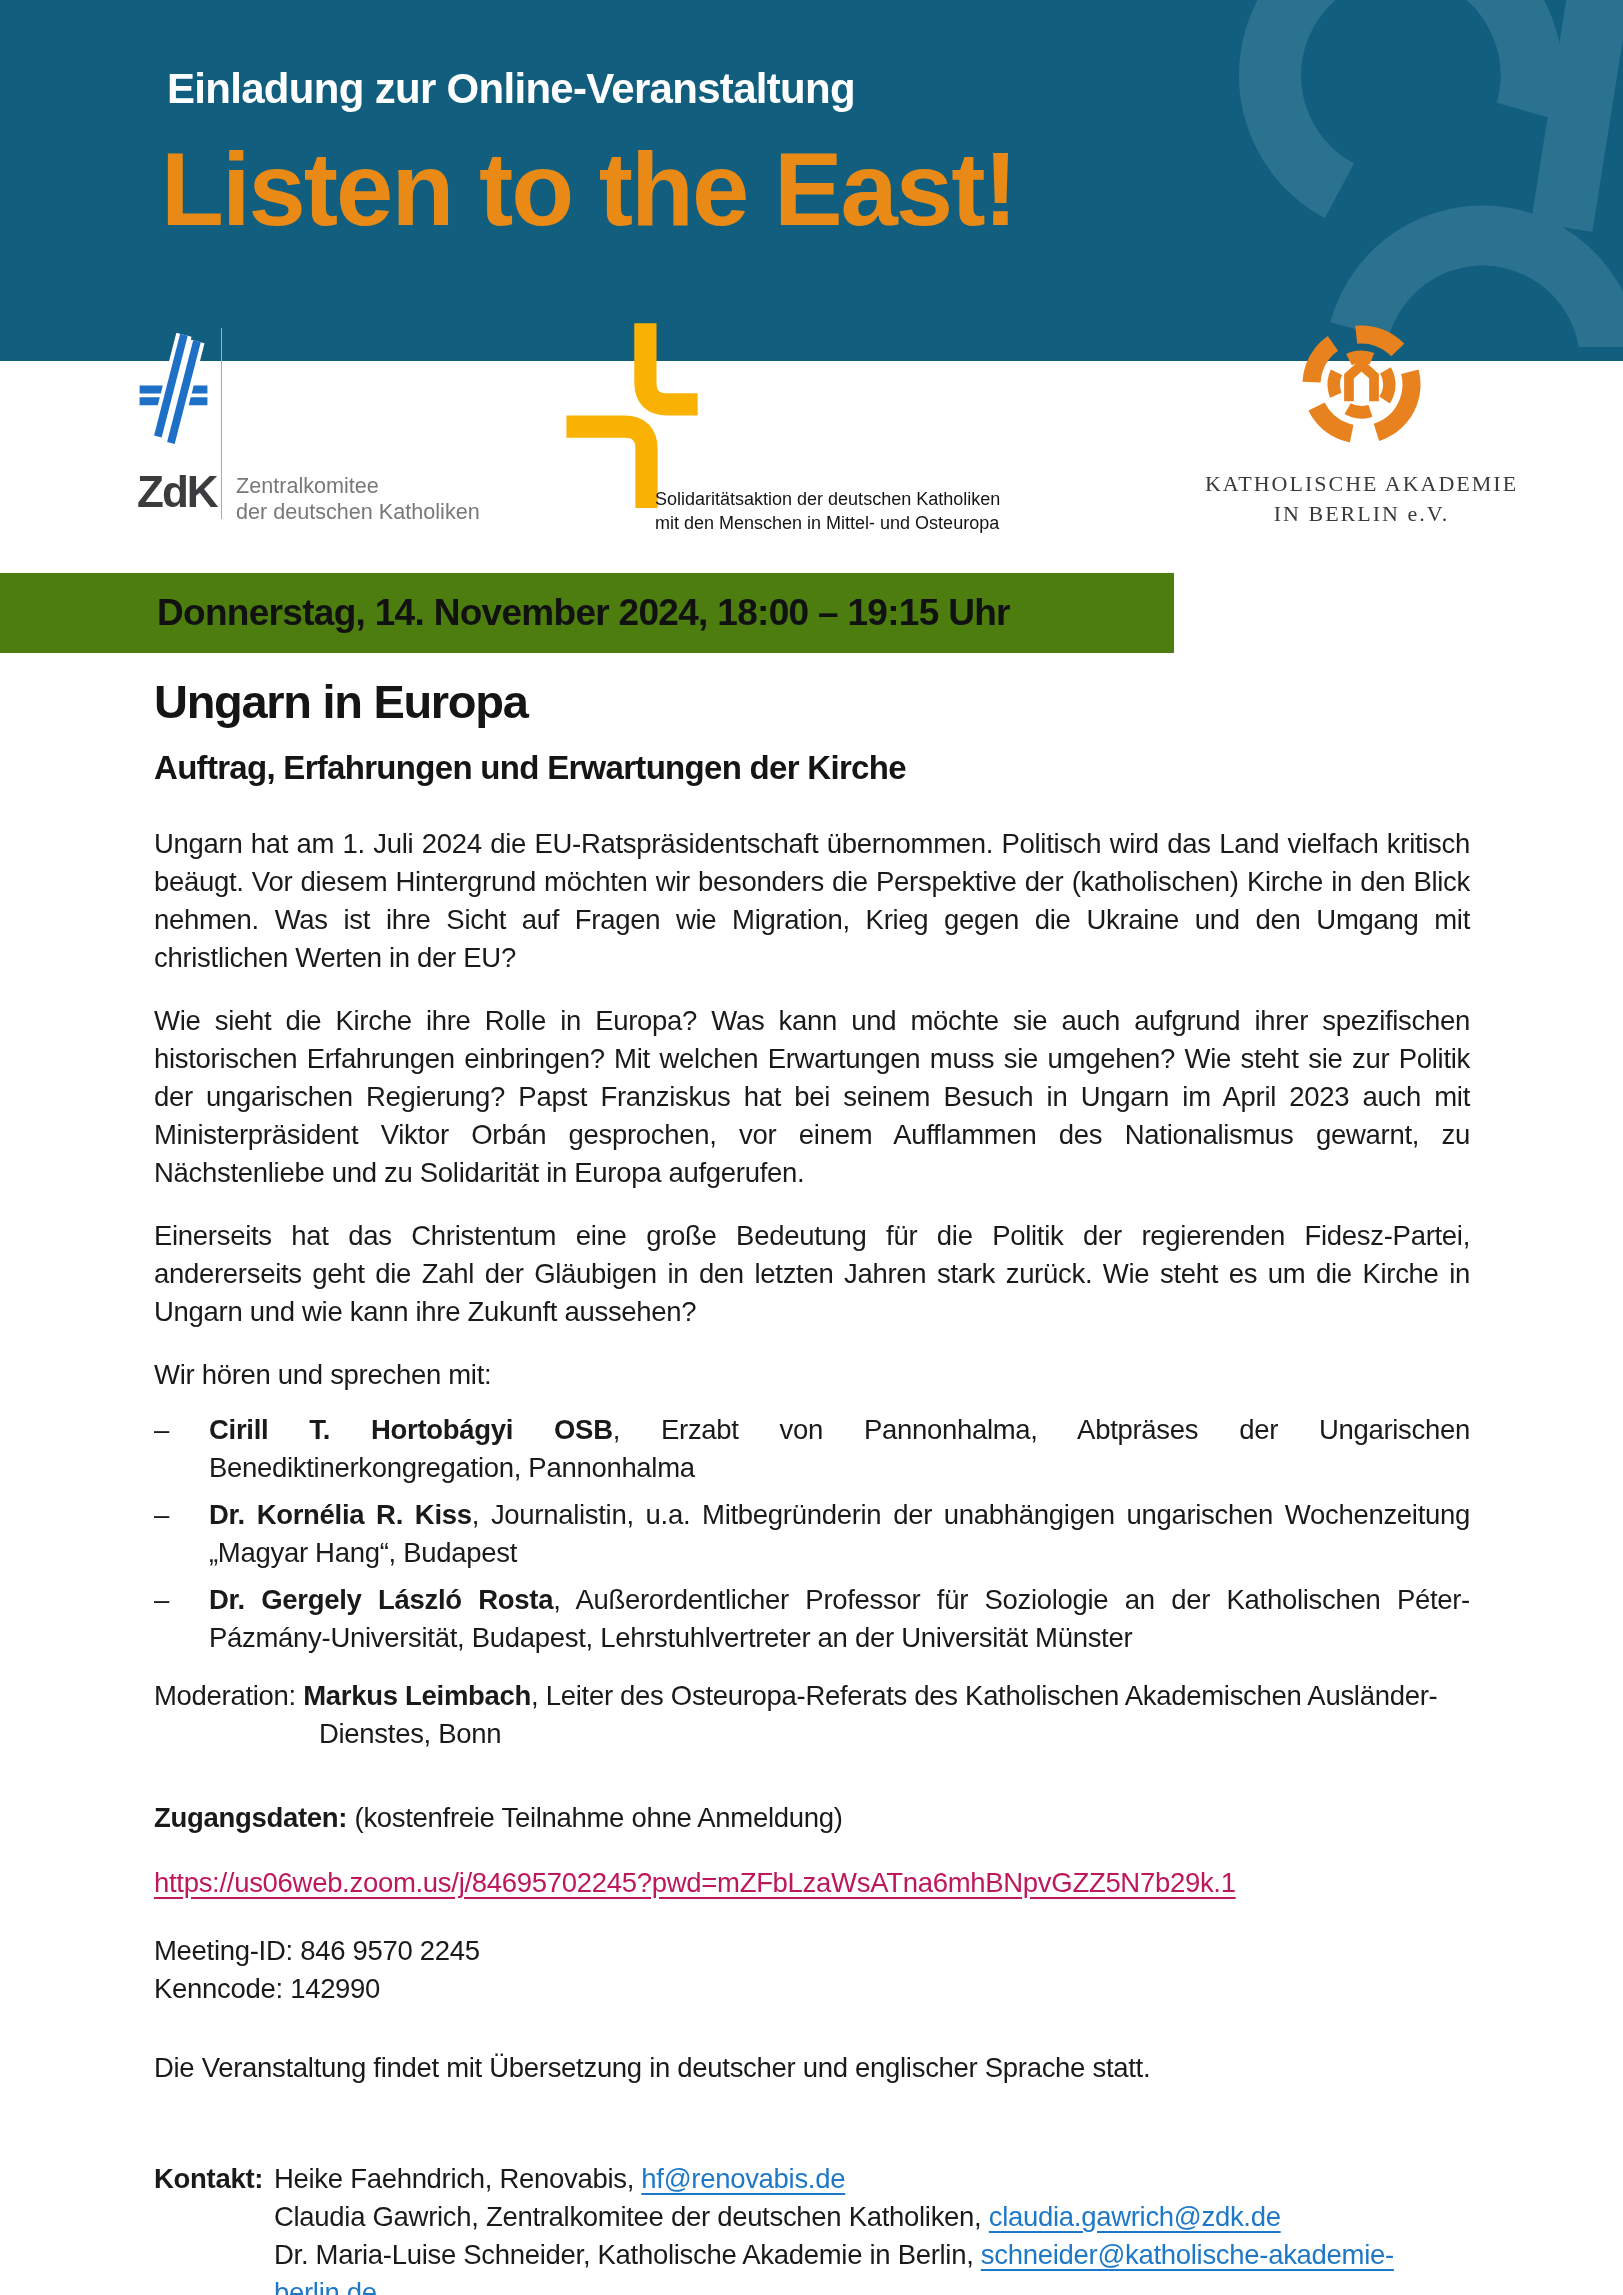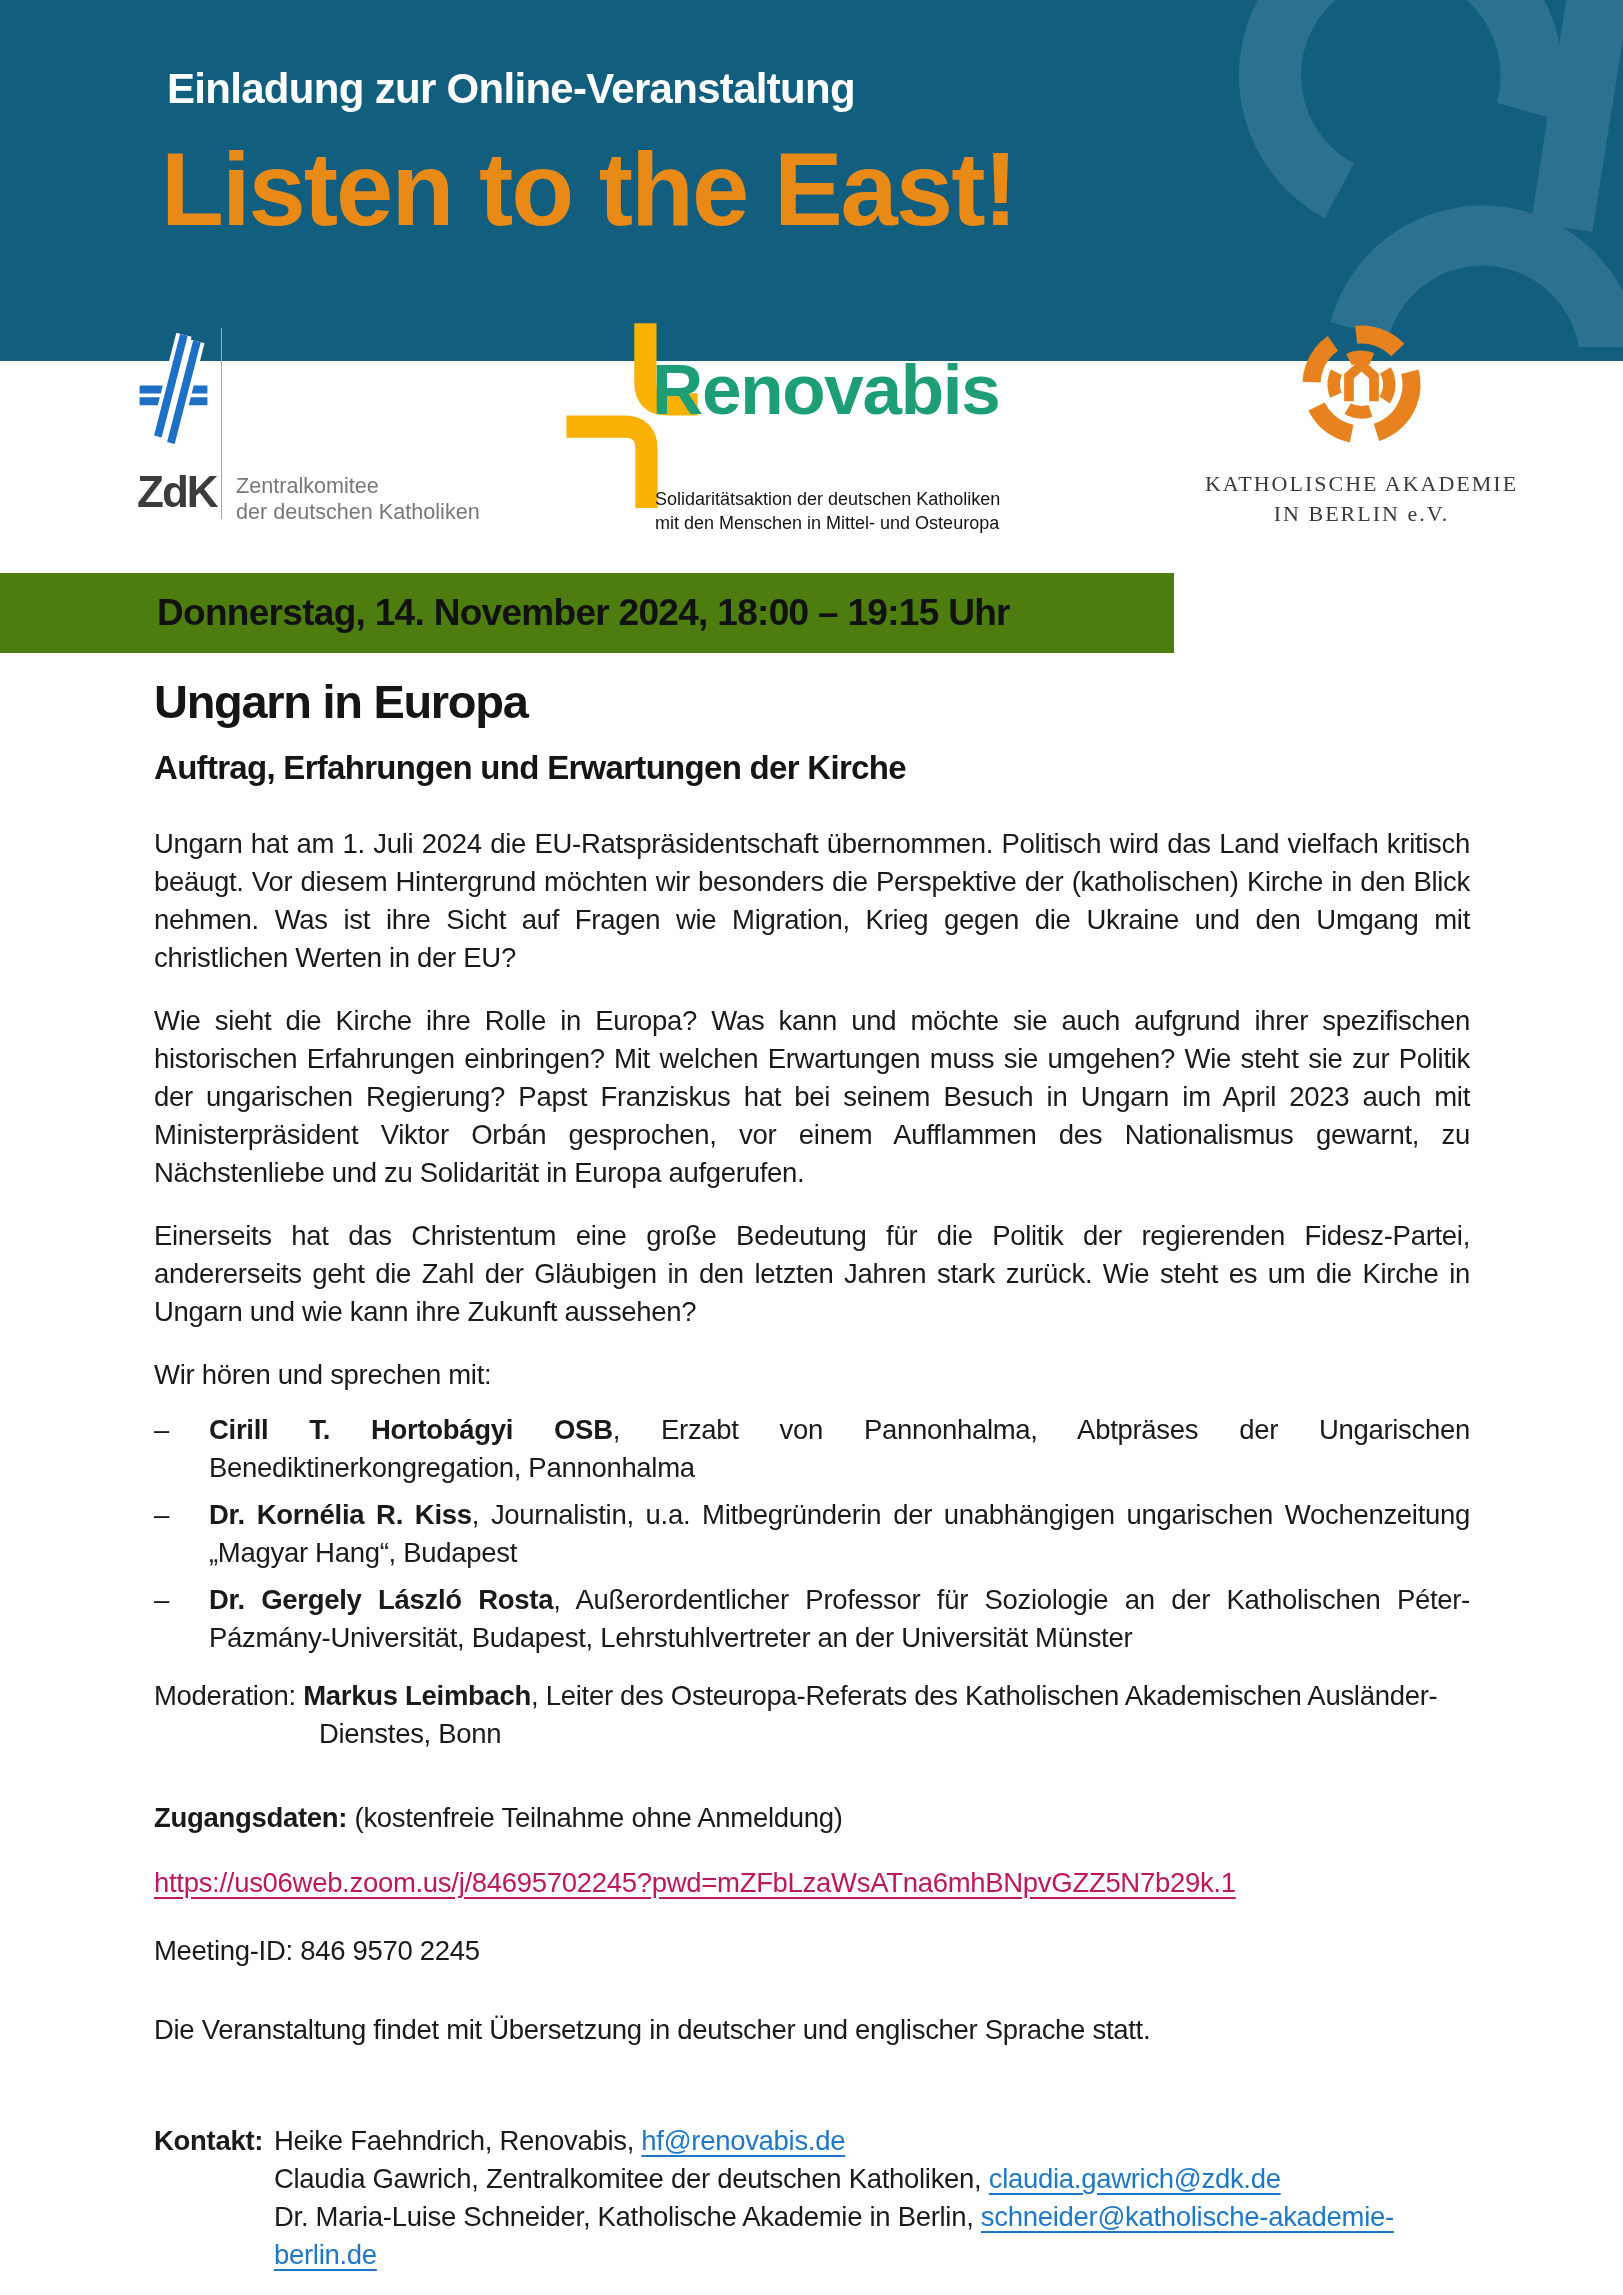--- a/index.html
+++ b/index.html
@@ -167,21 +167,20 @@
         <div>Zentralkomitee</div>
         <div>der deutschen Katholiken</div>
       </div>
     </div>
 
     <div class="renovabis">
       <svg class="renovabis-cross" viewBox="0 0 250 340" fill="none" xmlns="http://www.w3.org/2000/svg">
         <path d="M150 6 L150 112 Q150 152 190 152 L244 152" stroke="#F9B104" stroke-width="40"></path>
         <path d="M8 192 L112 192 Q152 192 152 232 L152 338" stroke="#F9B104" stroke-width="40"></path>
       </svg>
-      <div class="renovabis-word">Renovabis</div>
       <div class="renovabis-caption">
         <div>Solidaritätsaktion der deutschen Katholiken</div>
         <div>mit den Menschen in Mittel- und Osteuropa</div>
       </div>
     </div>
 
     <div class="akademie">
       <svg class="akademie-emblem" viewBox="0 0 100 100" fill="none" xmlns="http://www.w3.org/2000/svg">
         <circle cx="50" cy="50" r="36" stroke="#E8821E" stroke-width="13" stroke-dasharray="33 18" transform="rotate(20 50 50)"></circle>
         <circle cx="50" cy="50" r="20" stroke="#E8821E" stroke-width="9" stroke-dasharray="17 13" transform="rotate(-15 50 50)"></circle>
@@ -225,20 +224,21 @@
       </li>
     </ul>
 
     <p class="hang"><span>Moderation: </span><span class="bold">Markus Leimbach</span><span>, Leiter des Osteuropa-Referats des Katholischen Akademischen Ausländer-Dienstes, Bonn</span></p>
 
     <p class="access-head"><span class="bold">Zugangsdaten:</span><span> (kostenfreie Teilnahme ohne Anmeldung)</span></p>
 
     <a class="zoomlink">https://us06web.zoom.us/j/84695702245?pwd=mZFbLzaWsATna6mhBNpvGZZ5N7b29k.1</a>
 
     <p class="plainline">Meeting-ID: 846 9570 2245</p>
+    <p class="plainline">Kenncode: 142990</p>
 
     <p class="translation">Die Veranstaltung findet mit Übersetzung in deutscher und englischer Sprache statt.</p>
 
     <div class="contact">
       <div class="contact-label">Kontakt:</div>
       <div class="contact-lines">
         <div><span>Heike Faehndrich, Renovabis, </span><a class="email-link">hf@renovabis.de</a></div>
         <div><span>Claudia Gawrich, Zentralkomitee der deutschen Katholiken, </span><a class="email-link">claudia.gawrich@zdk.de</a></div>
         <div><span>Dr. Maria-Luise Schneider, Katholische Akademie in Berlin, </span><a class="email-link">schneider@katholische-akademie-berlin.de</a></div>
       </div>

